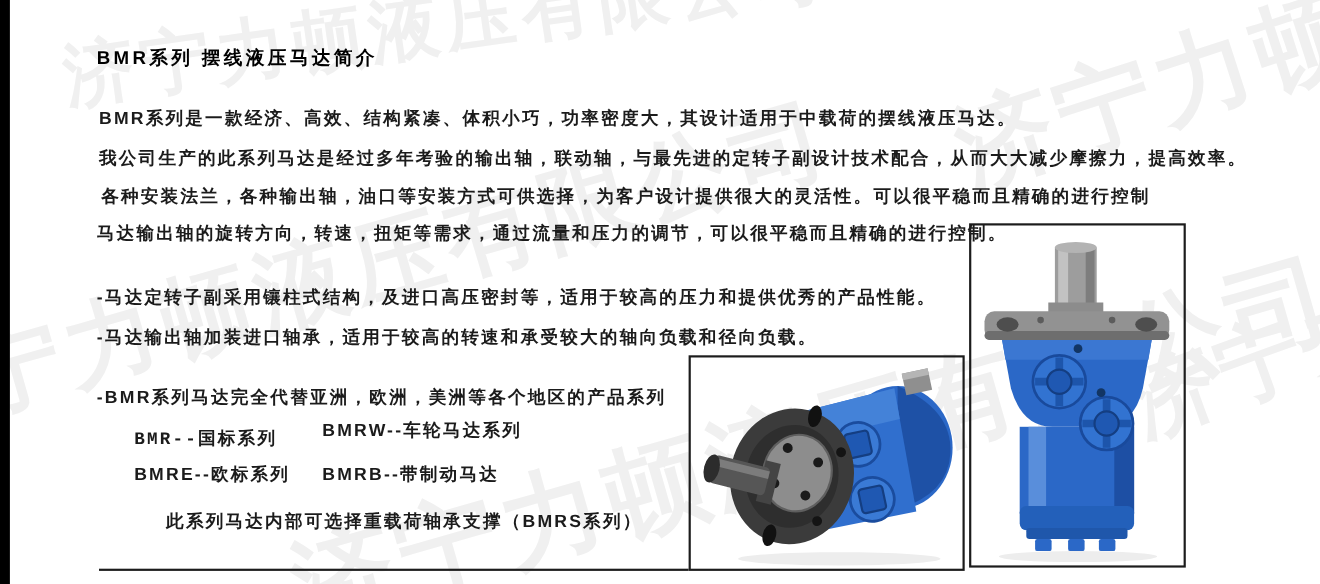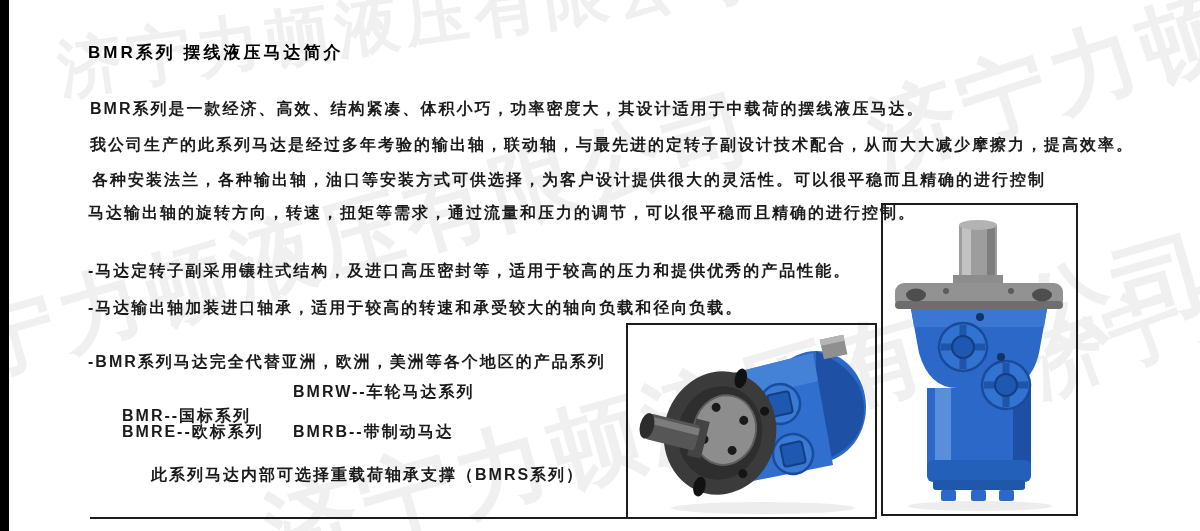--- a/index.html
+++ b/index.html
@@ -38,21 +38,21 @@
 
   <div class="txt" style="left:90px;top:135px;">我公司生产的此系列马达是经过多年考验的输出轴，联动轴，与最先进的定转子副设计技术配合，从而大大减少摩擦力，提高效率。</div>
   <div class="txt" style="left:90px;top:99px;">BMR系列是一款经济、高效、结构紧凑、体积小巧，功率密度大，其设计适用于中载荷的摆线液压马达。</div>
   <div class="txt" style="left:92px;top:170px;">各种安装法兰，各种输出轴，油口等安装方式可供选择，为客户设计提供很大的灵活性。可以很平稳而且精确的进行控制</div>
   <div class="txt" style="left:88px;top:203px;">马达输出轴的旋转方向，转速，扭矩等需求，通过流量和压力的调节，可以很平稳而且精确的进行控制。</div>
 
   <div class="txt" style="left:88px;top:261px;">-马达定转子副采用镶柱式结构，及进口高压密封等，适用于较高的压力和提供优秀的产品性能。</div>
   <div class="txt" style="left:88px;top:298px;">-马达输出轴加装进口轴承，适用于较高的转速和承受较大的轴向负载和径向负载。</div>
 
   <div class="txt" style="left:88px;top:352px;">-BMR系列马达完全代替亚洲，欧洲，美洲等各个地区的产品系列</div>
-  <div class="txt" style="left:122px;top:406px;">BMR--国标系列</div>
+  <div class="txt" style="left:122px;top:390px;font-family:Liberation Mono, monospace;">BMR--国标系列</div>
   <div class="txt" style="left:293px;top:382px;">BMRW--车轮马达系列</div>
   <div class="txt" style="left:122px;top:422px;text-align:right;">BMRE--欧标系列</div>
   <div class="txt" style="left:293px;top:422px;">BMRB--带制动马达</div>
   <div class="txt" style="left:293px;top:454px;"></div>
   <div class="txt" style="left:122px;top:465px;margin-left:29px;">此系列马达内部可选择重载荷轴承支撑（BMRS系列）</div>
 
   <div class="hline" style="left:90px;top:517px;width:536px;"></div>
 
   <div class="frame" style="left:626px;top:323px;width:251px;height:196px;">
     <svg viewBox="0 0 247 192">

